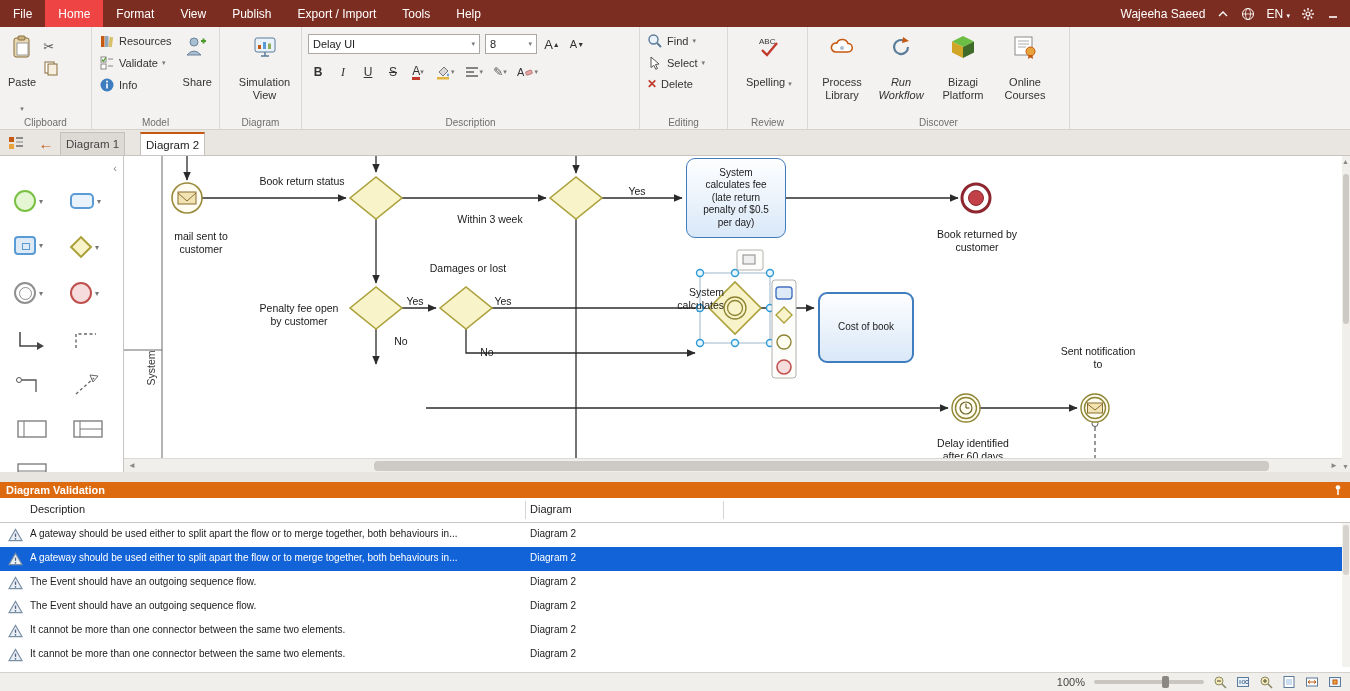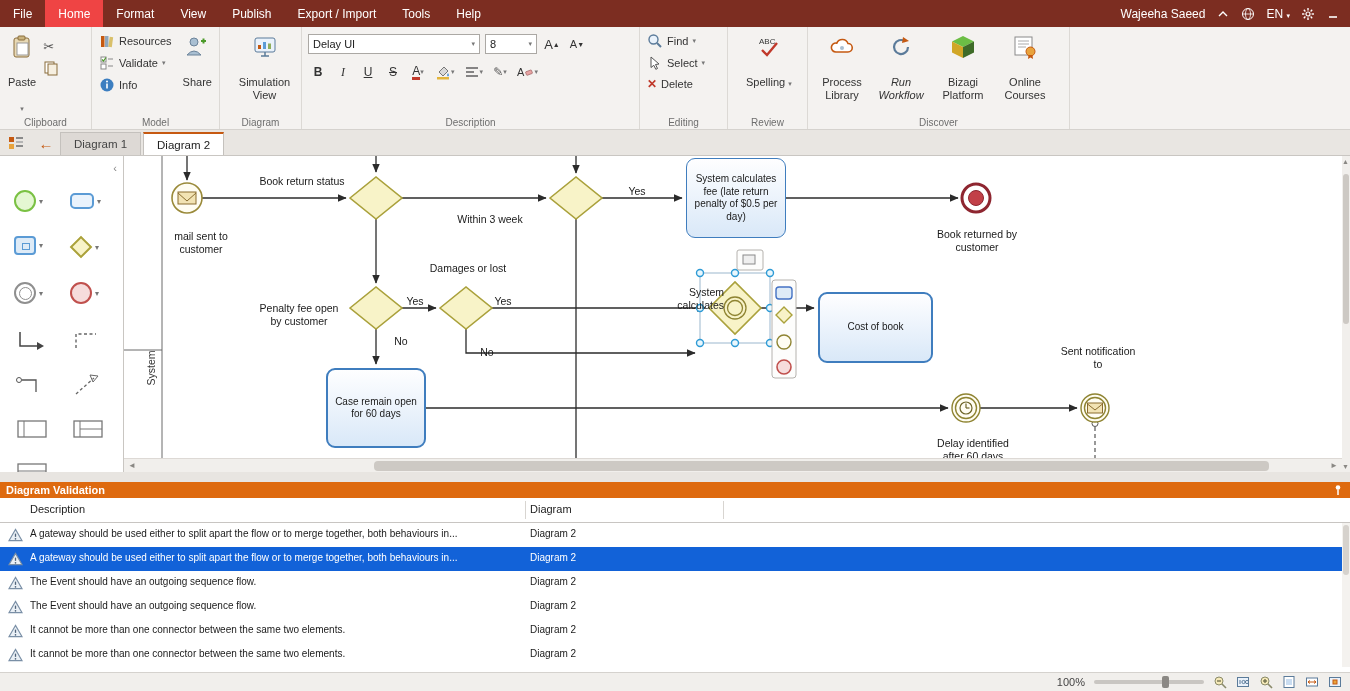--- a/index.html
+++ b/index.html
@@ -23,41 +23,41 @@
   .ic26 { width:26px; height:26px; }
   .ic16 { width:16px; height:16px; }
   .fmt-row { display:flex; align-items:center; gap:5px; margin:3px 2px; }
   .combo { display:flex; align-items:center; justify-content:space-between; background:#fff; border:1px solid #ABA8A4; height:20px; font-size:11px; padding:0 4px; color:#222; }
   .fbtn { min-width:20px; height:20px; display:inline-flex; align-items:center; justify-content:center; font-size:12px; color:#333; padding:0 2px; }
   .stack { display:flex; flex-direction:column; justify-content:flex-start; gap:2px; }
 
   
   .tabstrip { position:absolute; top:130px; left:0; right:0; height:26px; background:#E9E6E2; border-bottom:1px solid #C9C6C2; display:flex; align-items:flex-end; }
   .ts-ic { width:24px; height:22px; display:flex; align-items:center; justify-content:center; margin:0 2px 1px 4px; }
-  .tab { height:23px; padding:0 13px; display:flex; align-items:center; font-size:11.5px; background:#DDD9D5; border:1px solid #C4C1BD; border-bottom:none; margin-right:2px; color:#444; }
+  .tab { height:23px; padding:0 5px; display:flex; align-items:center; font-size:11.5px; background:#DDD9D5; border:1px solid #C4C1BD; border-bottom:none; margin-right:15px; color:#444; }
   .tab.active { background:#fff; border-top:2px solid #C65911; color:#222; }
 
   
   .palette { position:absolute; top:156px; left:0; width:124px; height:326px; background:#fff; border-right:1px solid #C9C6C2; overflow:hidden; }
   .pal-item { position:absolute; display:flex; align-items:center; gap:3px; }
   .pshape { display:inline-block; }
   .circ-green { width:22px; height:22px; border-radius:50%; border:2px solid #7AC143; background:#E4F7D2; }
   .rect-blue { width:24px; height:16px; border-radius:5px; border:2px solid #5B9BD5; background:#EAF3FC; }
   .sub-blue { width:22px; height:19px; border-radius:4px; border:2px solid #5B9BD5; background:#DEEBF7; position:relative; }
   .sub-blue:after { content:""; position:absolute; left:6px; top:5px; width:6px; height:5px; border:1px solid #5B9BD5; }
   .diam-yellow { width:16px; height:16px; border:2px solid #AAA13B; background:#F8F3C8; transform:rotate(45deg); margin:3px; }
   .circ-double { width:22px; height:22px; border-radius:50%; border:2px solid #8f8f8f; display:flex; align-items:center; justify-content:center; }
   .circ-double > i { width:13px; height:13px; border-radius:50%; border:1.5px solid #8f8f8f; }
   .circ-red { width:22px; height:22px; border-radius:50%; border:2.5px solid #C0504D; background:#F6DCDC; }
   .pal-caret { font-size:8px; color:#777; }
 
   
   .canvas { position:absolute; top:156px; left:124px; width:1218px; height:302px; background:#fff; overflow:hidden; }
   .dlabel { position:absolute; font-size:10.5px; color:#1a1a1a; text-align:center; line-height:1.2; }
-  .task { position:absolute; border:2px solid #3F7DBE; border-radius:9px; background:linear-gradient(180deg,#FEFEFF 0%,#D9E8F8 100%); display:flex; align-items:center; justify-content:center; text-align:center; font-size:10px; color:#1a1a1a; padding:3px; line-height:1.25; }
+  .task { position:absolute; border:2px solid #3F7DBE; border-radius:9px; background:linear-gradient(180deg,#FEFEFF 0%,#D9E8F8 100%); display:flex; align-items:center; justify-content:center; text-align:center; font-size:10px; color:#1a1a1a; padding:9px; line-height:1.25; }
   .lane-label { position:absolute; transform:rotate(-90deg); font-size:10.5px; color:#333; text-align:center; }
 
   
   .hscroll { position:absolute; top:458px; left:124px; width:1218px; height:14px; background:#F1EFEC; border-top:1px solid #DDD9D5; }
   .hthumb { position:absolute; top:2px; left:250px; width:895px; height:10px; background:#CDC9C4; border-radius:4px; }
   .sarrow { position:absolute; font-size:8px; color:#8a8884; top:2px; }
   .vscroll { position:absolute; top:156px; left:1342px; width:8px; height:316px; background:#F1EFEC; }
   .vthumb { position:absolute; left:1px; top:18px; width:6px; height:150px; background:#CDC9C4; border-radius:3px; }
   .gap-strip { position:absolute; top:472px; left:0; width:1350px; height:10px; background:#E8E5E1; }
 
@@ -538,22 +538,21 @@
 
       <g>
         <circle cx="971" cy="252" r="14" fill="#FFFDF2" stroke="#8F8432" stroke-width="1.4"></circle>
         <circle cx="971" cy="252" r="10.5" fill="none" stroke="#8F8432" stroke-width="1.4"></circle>
         <rect x="963.5" y="247" width="15" height="10" fill="#F2E3B3" stroke="#8A6D2F"></rect>
         <path d="M963.5 248 L971 254 L978.5 248" fill="none" stroke="#8A6D2F"></path>
       </g>
     </svg>
 
     <div class="task" style="left:562px;top:2px;width:100px;height:80px;border-width:1.5px;">System calculates fee (late return penalty of $0.5 per day)</div>
-    <div class="task" style="left:694px;top:136px;width:115px;height:71px;">Cost of book</div>
-    <div class="task" style="left:202px;top:212px;width:100px;height:80px;">Case remain open for 60 days</div>
+    <div class="task" style="left:694px;top:136px;width:96px;height:71px;">Cost of book</div>
 
     <div class="dlabel" style="left:134px;top:19px;width:88px;">Book return status</div>
     <div class="dlabel" style="left:38px;top:74px;width:78px;">mail sent to customer</div>
     <div class="dlabel" style="left:324px;top:57px;width:84px;">Within 3 week</div>
     <div class="dlabel" style="left:498px;top:29px;width:30px;">Yes</div>
     <div class="dlabel" style="left:810px;top:72px;width:86px;">Book returned by customer</div>
     <div class="dlabel" style="left:132px;top:146px;width:86px;">Penalty fee open by customer</div>
     <div class="dlabel" style="left:276px;top:139px;width:30px;">Yes</div>
     <div class="dlabel" style="left:262px;top:179px;width:30px;">No</div>
     <div class="dlabel" style="left:296px;top:106px;width:96px;">Damages or lost</div>

